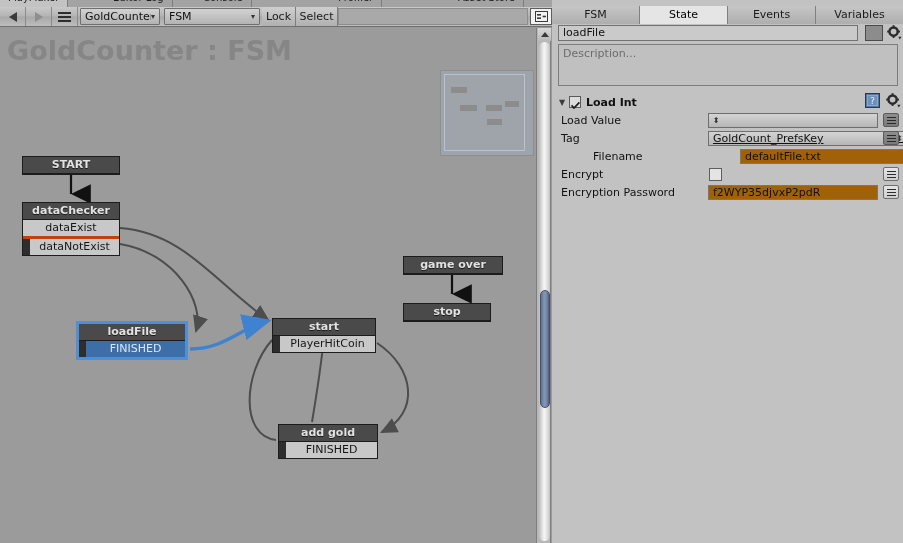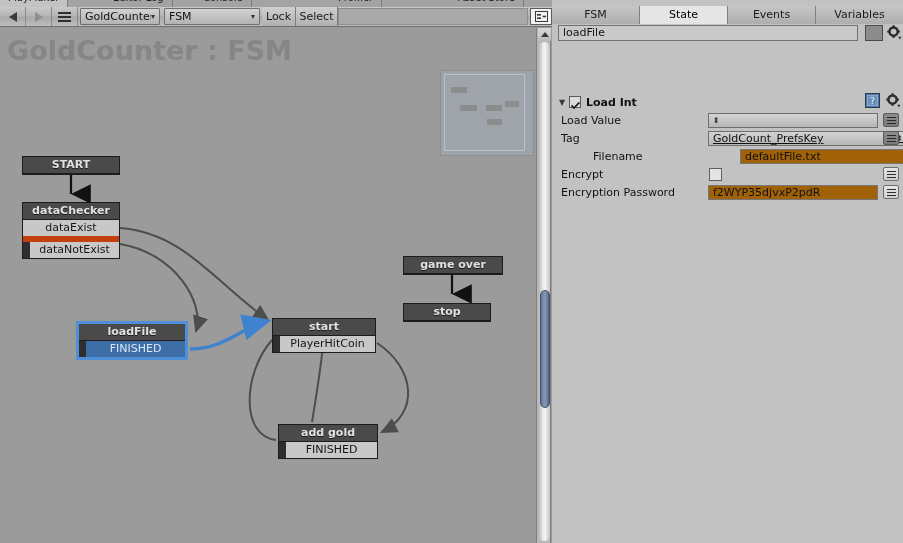--- a/index.html
+++ b/index.html
@@ -61,21 +61,21 @@
   .mm-n{position:absolute;background:#8c8c8c;height:7px;}
 
   
   .node{position:absolute;box-sizing:border-box;
     border:1px solid #1c1c1c;background:#2e2e2e;}
   .node .hdr{height:16px;line-height:16px;text-align:center;
     background:#4a4a4a;color:#e2e2e2;font-size:11px;font-weight:bold;
     text-shadow:0 1px 0 #1a1a1a;border-bottom:1px solid #1c1c1c;}
   .node .ev{height:16px;line-height:16px;text-align:center;
     background:#c8c8c8;color:#161616;font-size:11px;
-    border-bottom:6px solid #c2410c;}
+    border-bottom:3px solid #c2410c;}
   .node .ev:last-child{border-bottom:none;margin-left:7px;}
   .node.sel{border:3px solid #4f8fd6;background:#2e2e2e;padding:0;}
   .node.sel .ev{background:#3d6ea8;color:#d9e6f5;}
 
   svg.links{position:absolute;left:0;top:0;width:536px;height:515px;overflow:visible;}
 
   
   .vbar{position:absolute;left:536px;top:28px;width:15px;height:515px;
     background:#b8b8b8;border-left:1px solid #7e7e7e;border-right:1px solid #7e7e7e;box-sizing:border-box;}
   .vbar .up{position:absolute;left:1px;top:0;width:13px;height:13px;
@@ -294,20 +294,21 @@
             <rect x="6" y="0.2" width="2" height="3"></rect>
               <rect x="6" y="10.8" width="2" height="3"></rect>
             <rect x="0.2" y="6" width="3" height="2"></rect>
               <rect x="10.8" y="6" width="3" height="2"></rect>
           </g>
           <path d="M12,12.4 l3.4,0 l-1.7,3 z" fill="#2b2b2b"></path>
         </svg>
       </div>
     </div>
 
+    <div class="desc">Description...</div>
 
     <div class="actionhdr">
       <span class="foldout">▼</span>
       <span class="cbx">
         <b>
           <svg width="9" height="7" viewBox="0 0 9 7">
               <path d="M0.5,3.2 L3,6 L8.4,0.4" fill="none" stroke="#1a1a1a" stroke-width="1.7"></path>
             </svg>
         </b>
       </span>

